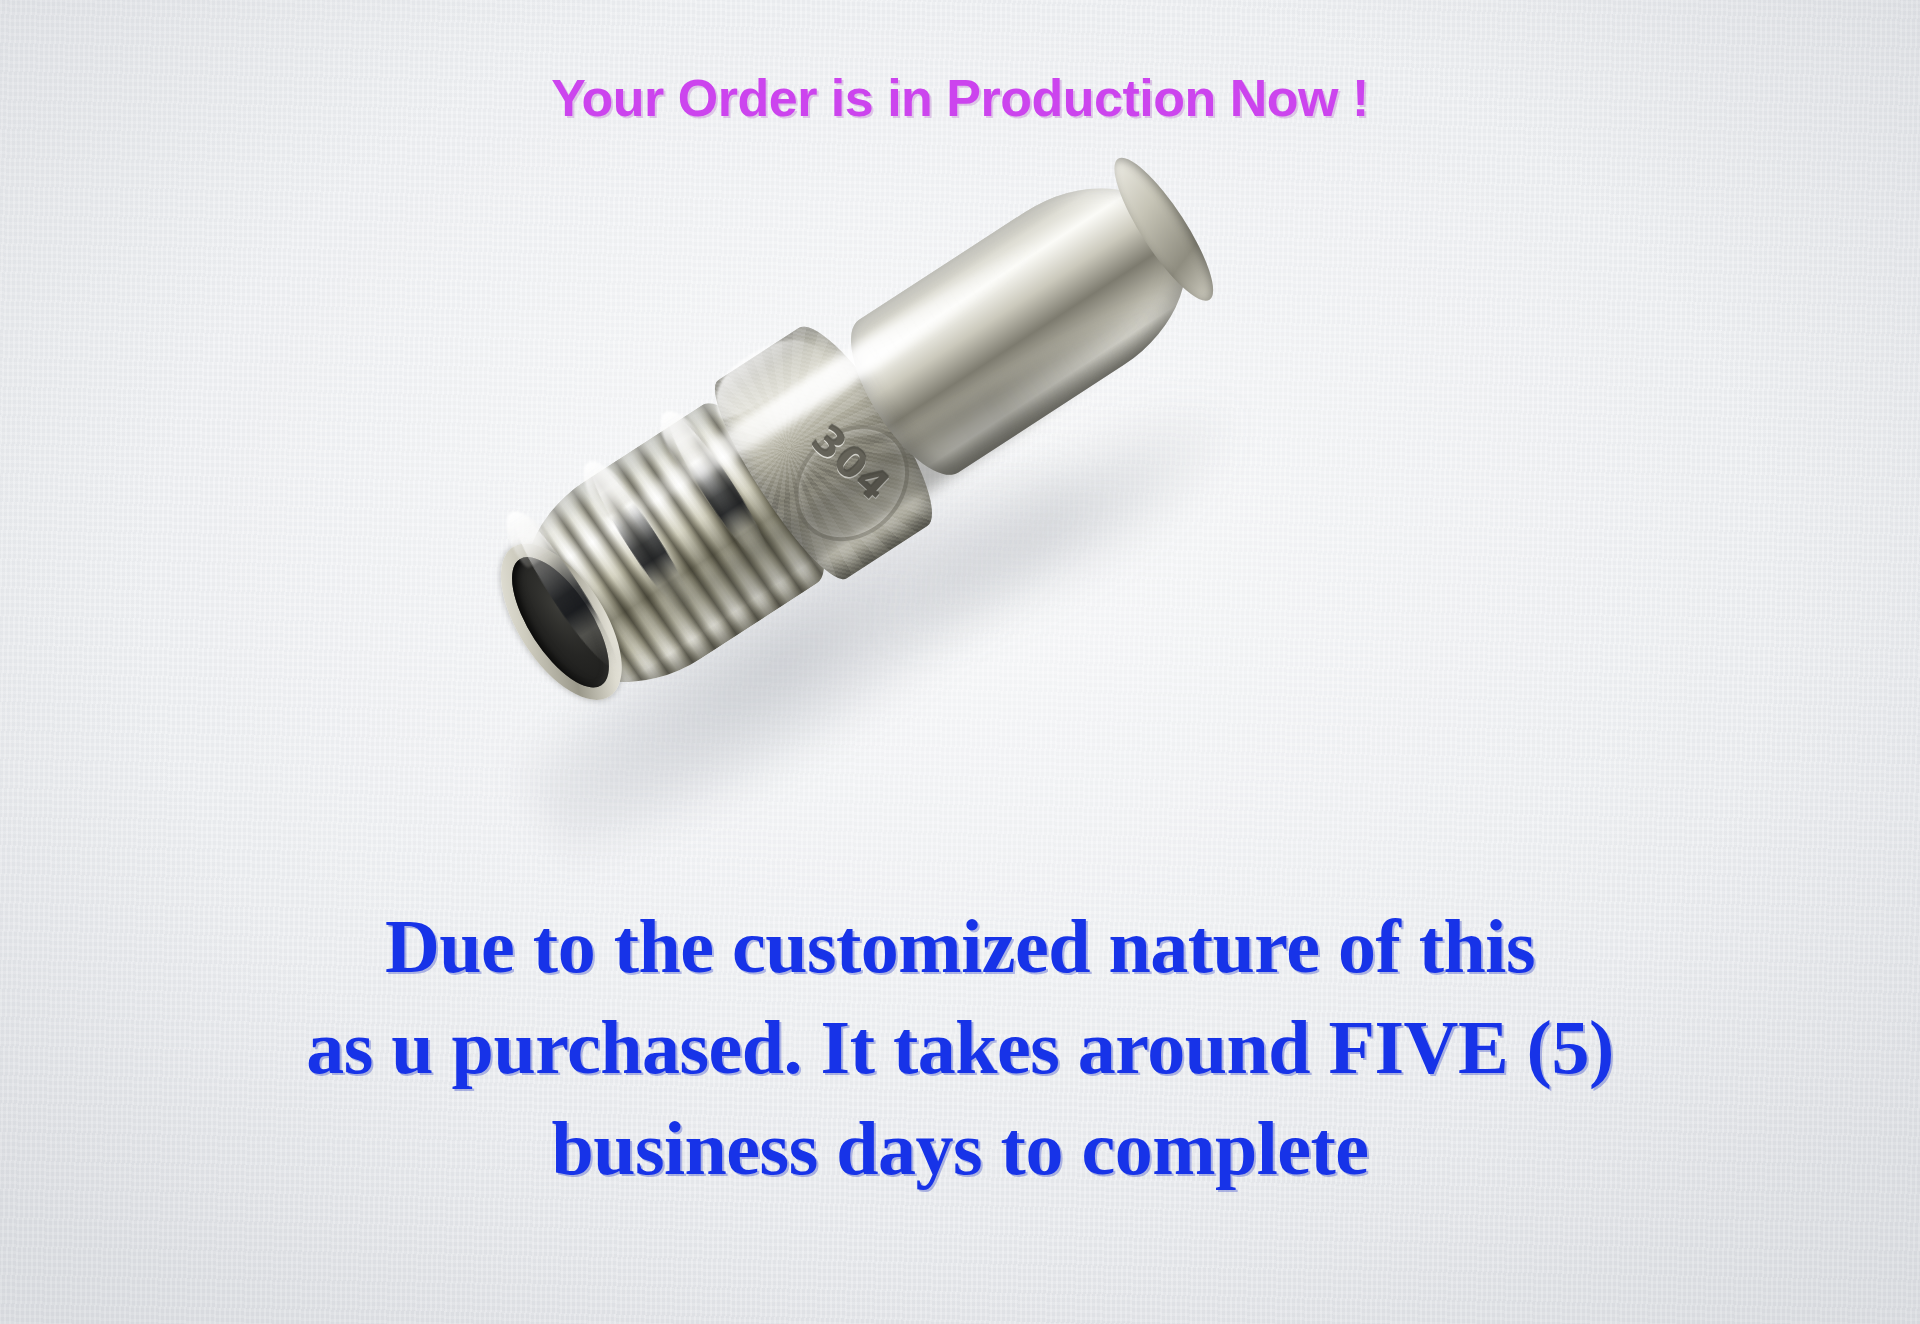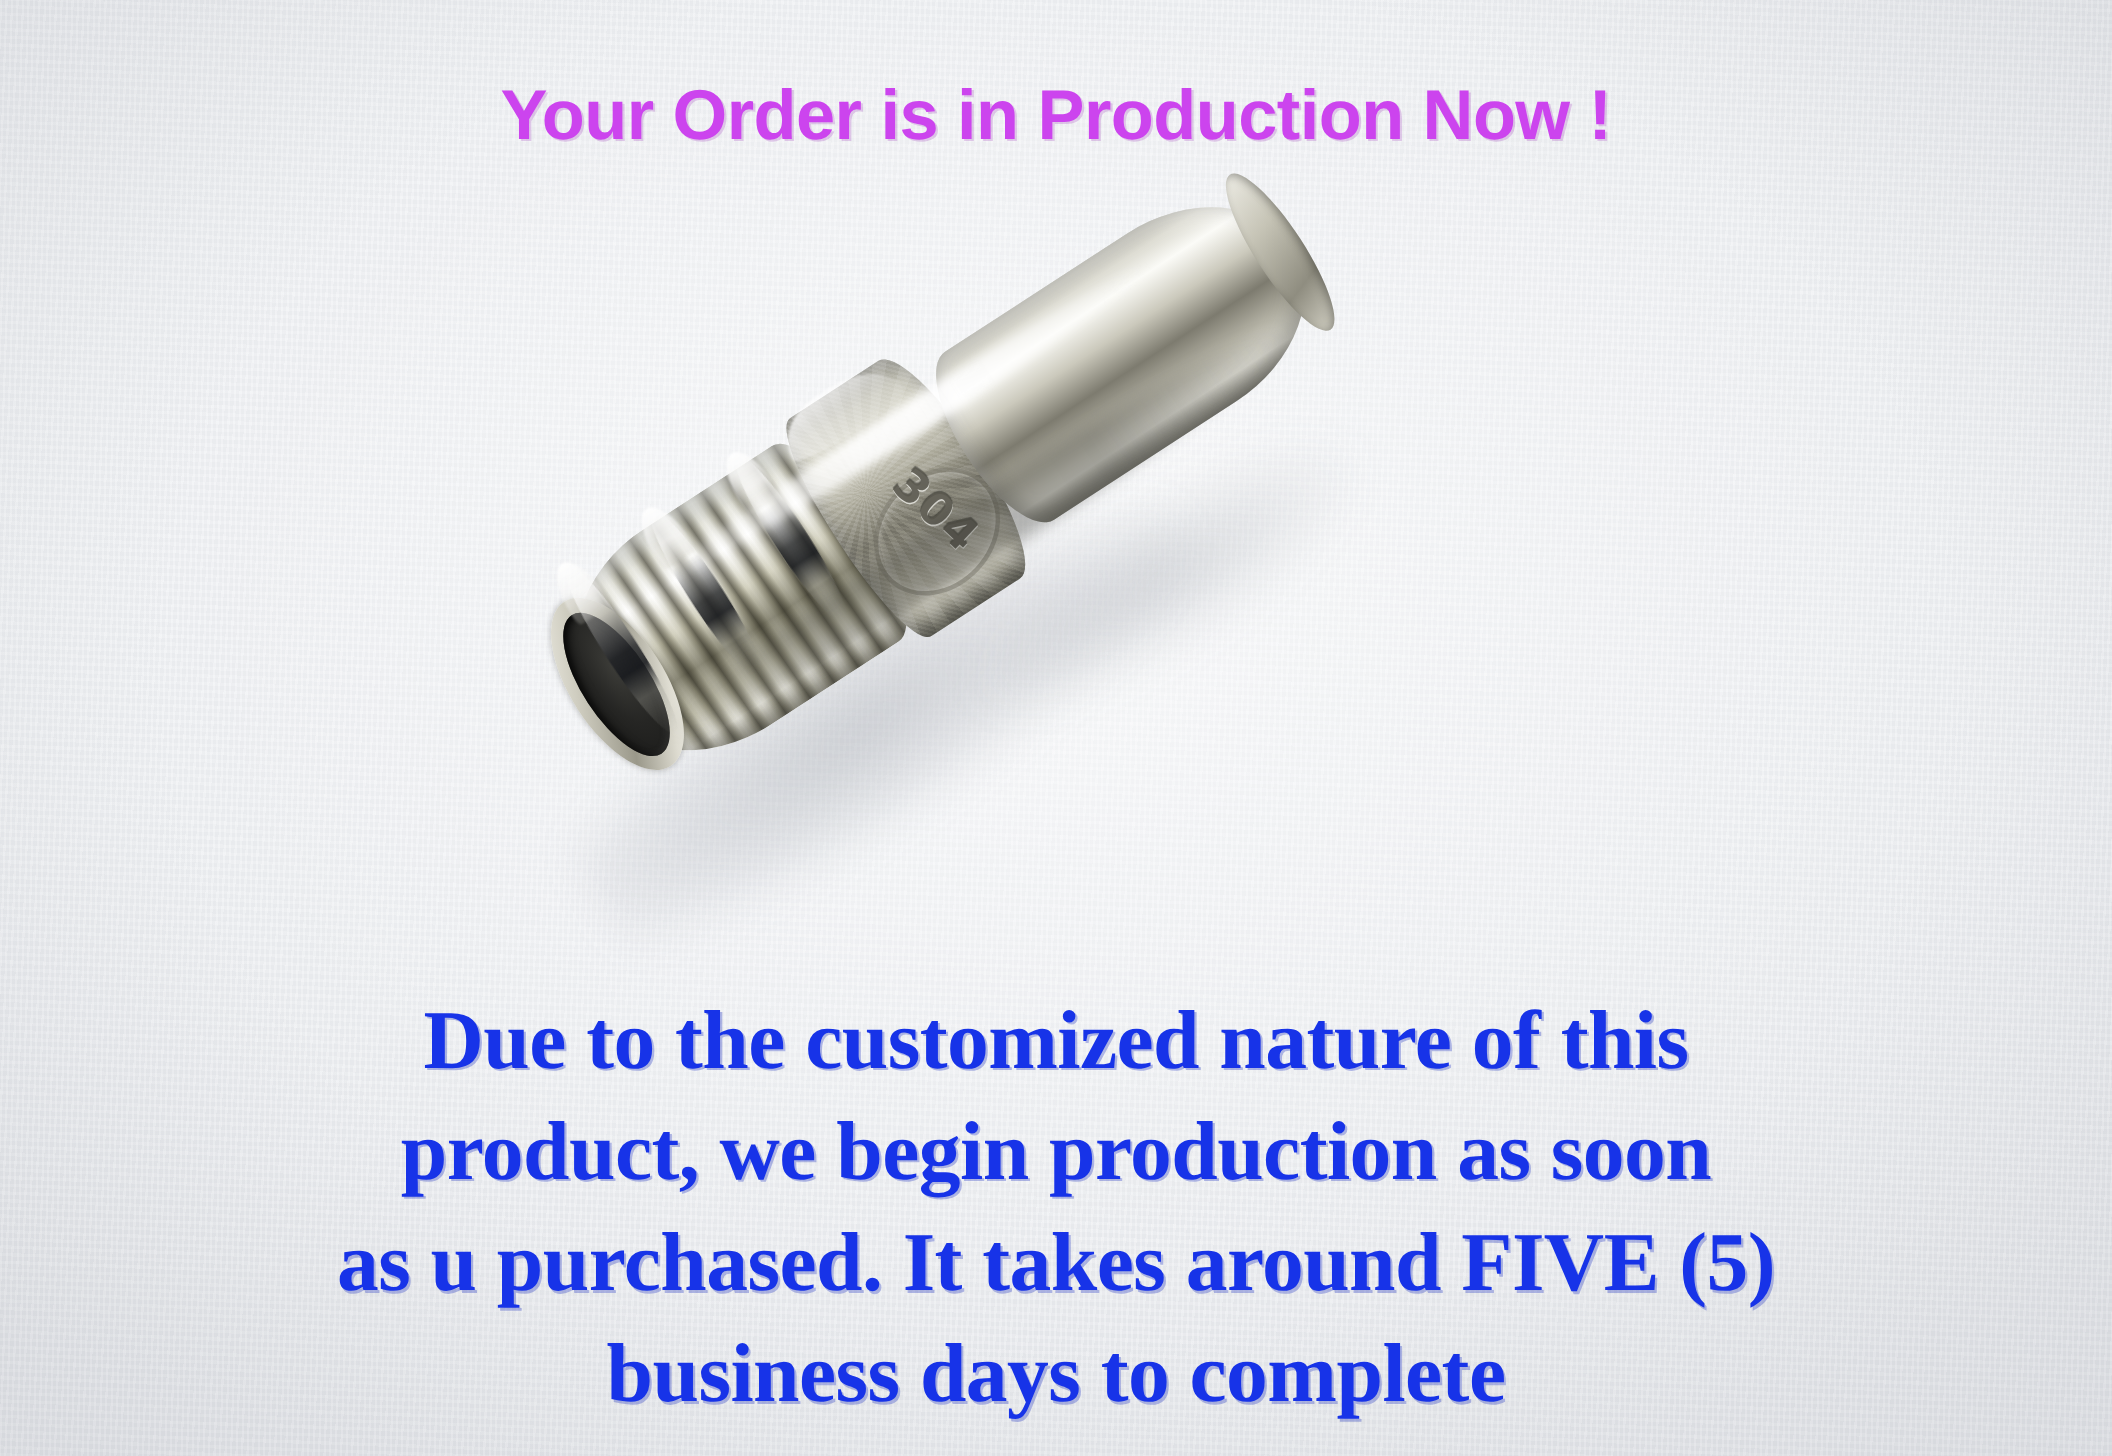--- a/index.html
+++ b/index.html
@@ -36,21 +36,21 @@
     pointer-events: none;
   }
 
   
   #headline {
     position: absolute;
     left: 0;
     top: 72px;
     width: 1920px;
     text-align: center;
-    font-size: 64px;
+    font-size: 52px;
     line-height: 1;
     font-weight: 700;
     letter-spacing: -0.5px;
     color: #cc44ee;
     text-shadow: 2px 2px 0 rgba(150,40,180,0.22);
     white-space: nowrap;
   }
 
   
   #product-photo {
@@ -358,18 +358,17 @@
       <div class="barb-step s3"></div>
       <div class="tail-cap"></div>
 
       <div class="spec-highlight"></div>
       <div class="under-dark"></div>
     </div>
   </div>
 
   <div id="message">
     <span class="line">Due to the customized nature of this</span>
-    <span class="line">product, we begin production as soon</span>
     <span class="line">as u purchased. It takes around FIVE (5)</span>
     <span class="line">business days to complete</span>
   </div>
 
 </div>
 
 </body></html>

